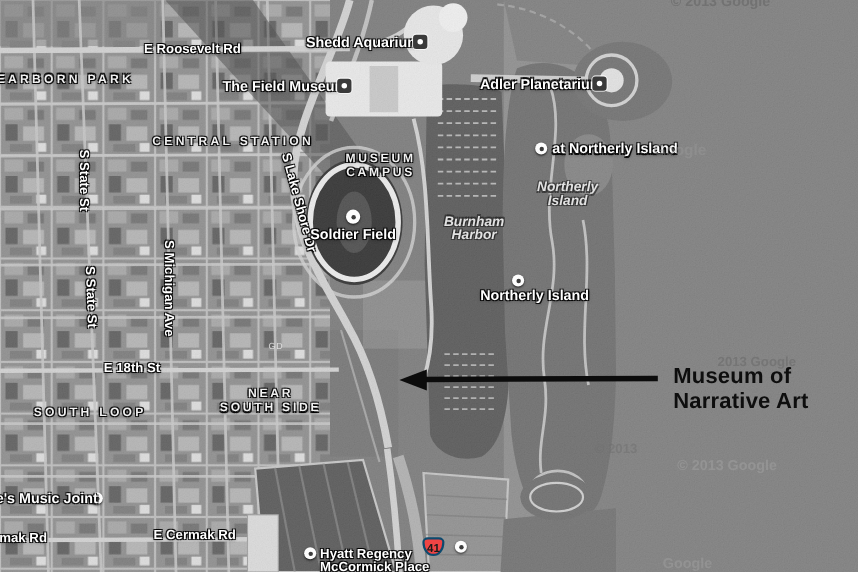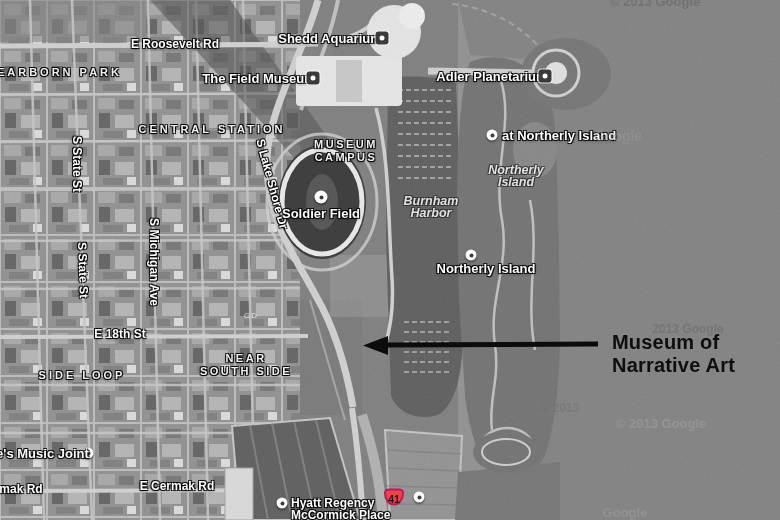--- a/index.html
+++ b/index.html
@@ -35,21 +35,21 @@
   .dot-lg::after{left:4.5px;top:4.5px;}
   .poiicon{
     position:absolute;width:13px;height:13px;border-radius:3px;background:#3a3a3a;
     transform:translate(-50%,-50%);box-shadow:0 0 0 1px rgba(255,255,255,.75);
   }
   .poiicon::after{content:"";position:absolute;left:4px;top:4px;width:5px;height:5px;
     border-radius:50%;background:#fff;}
   .shield{
     position:absolute;transform:translate(-50%,-50%);width:20px;height:17px;
     background:#ef4444;color:#1a1a1a;font-size:10.5px;font-weight:700;text-align:center;
-    line-height:16px;border:2px solid #be185d;
+    line-height:16px;border:2px solid #0c4a6e;
     border-radius:5px 5px 10px 10px / 4px 4px 12px 12px;box-sizing:border-box;
   }
   .annotation{
     position:absolute;left:612px;top:331px;color:#0e0e0e;font-weight:700;
     font-size:20px;line-height:23px;letter-spacing:.2px;
   }
   .wm{position:absolute;font-weight:700;transform:translate(-50%,-50%);white-space:nowrap;}
   .rooftop{position:absolute;font-size:8px;font-weight:400;color:#e8e8e8;opacity:.85;
     transform:translate(-50%,-50%);letter-spacing:1px;}
 </style>
@@ -199,21 +199,21 @@
   <div class="lbl road" style="left:83px;top:270px;transform:translate(-50%,-50%) rotate(88deg)">S State St</div>
   <div class="lbl road" style="left:154px;top:262px;transform:translate(-50%,-50%) rotate(90deg)">S Michigan Ave</div>
   <div class="lbl road" style="left:272px;top:184px;transform:translate(-50%,-50%) rotate(75deg)">S Lake Shore Dr</div>
 
   <div class="lbl area left-anchor" style="left:-14px;top:72px">DEARBORN PARK</div>
   <div class="lbl area" style="left:212px;top:129px">CENTRAL STATION</div>
   <div class="lbl area2" style="left:346px;top:151px">
     <div>MUSEUM</div>
     <div>CAMPUS</div>
   </div>
-  <div class="lbl area" style="left:82px;top:375px">SIDE LOOP</div>
+  <div class="lbl area" style="left:82px;top:375px">SOUTH LOOP</div>
   <div class="lbl area2" style="left:246px;top:365px">
     <div>NEAR</div>
     <div>SOUTH SIDE</div>
   </div>
 
   <div class="lbl waterlbl" style="left:431px;top:207px">
     <div>Burnham</div>
     <div>Harbor</div>
   </div>
   <div class="lbl waterlbl" style="left:516px;top:176px">

